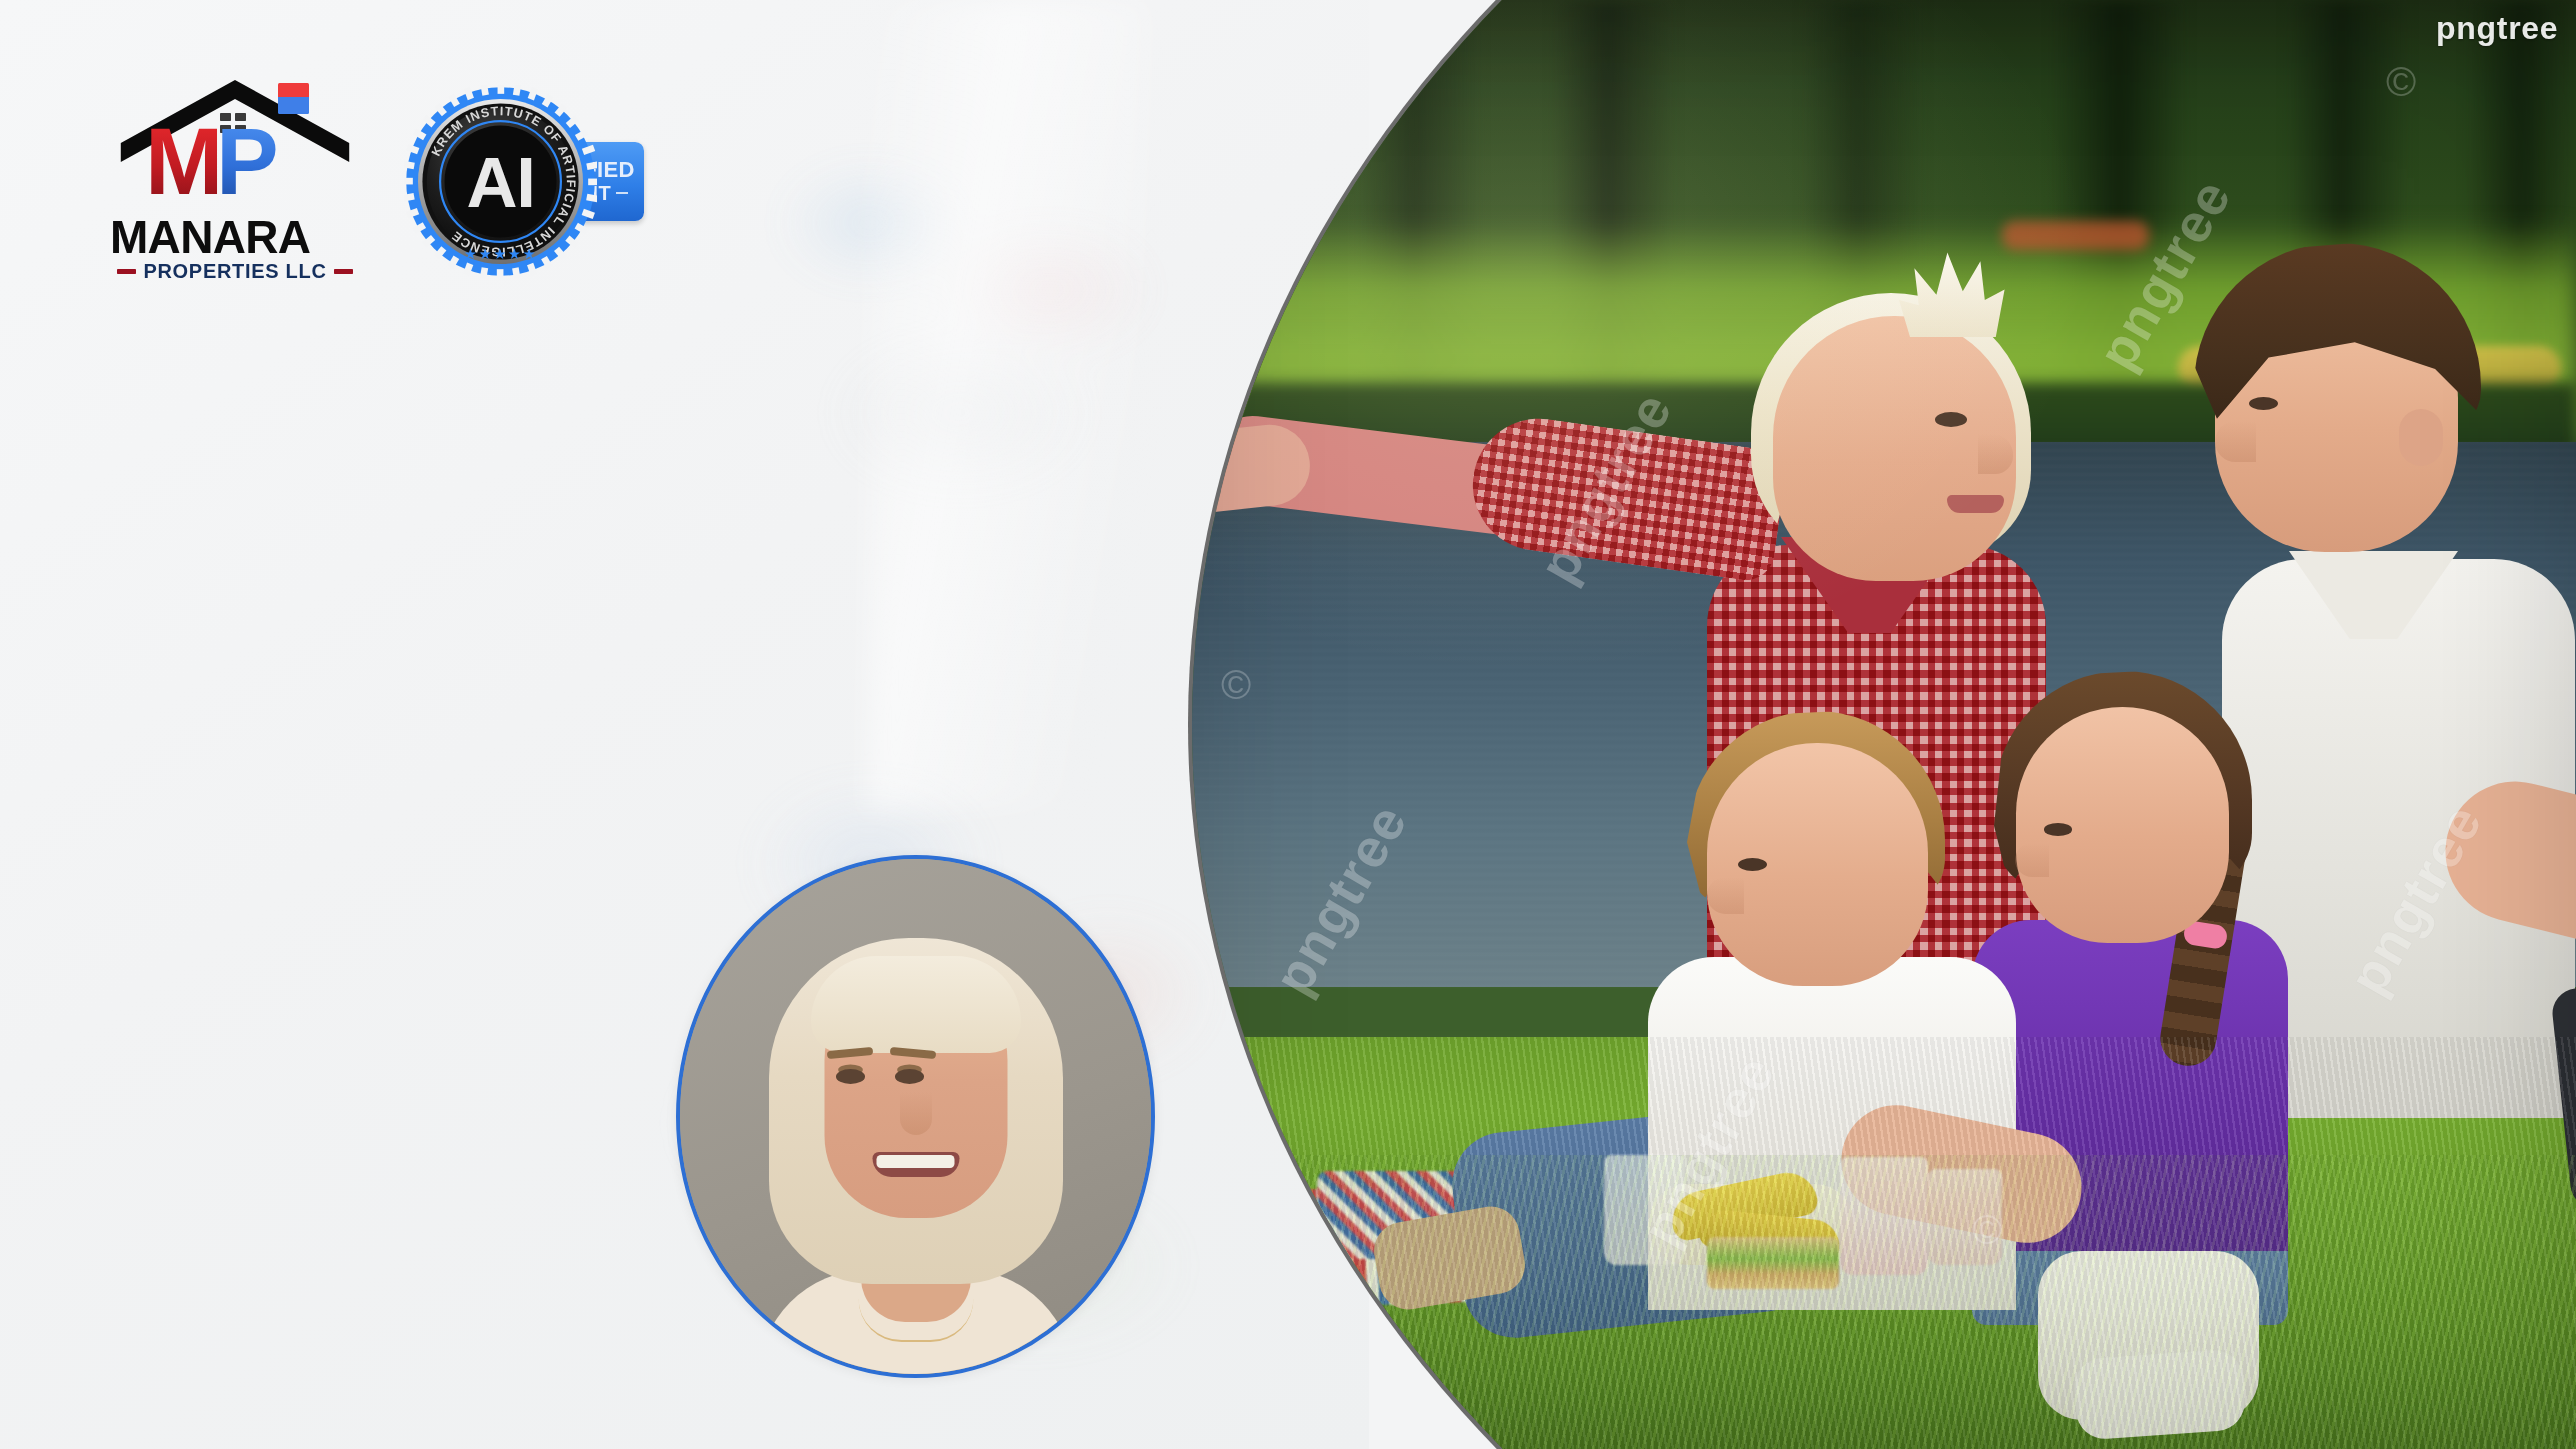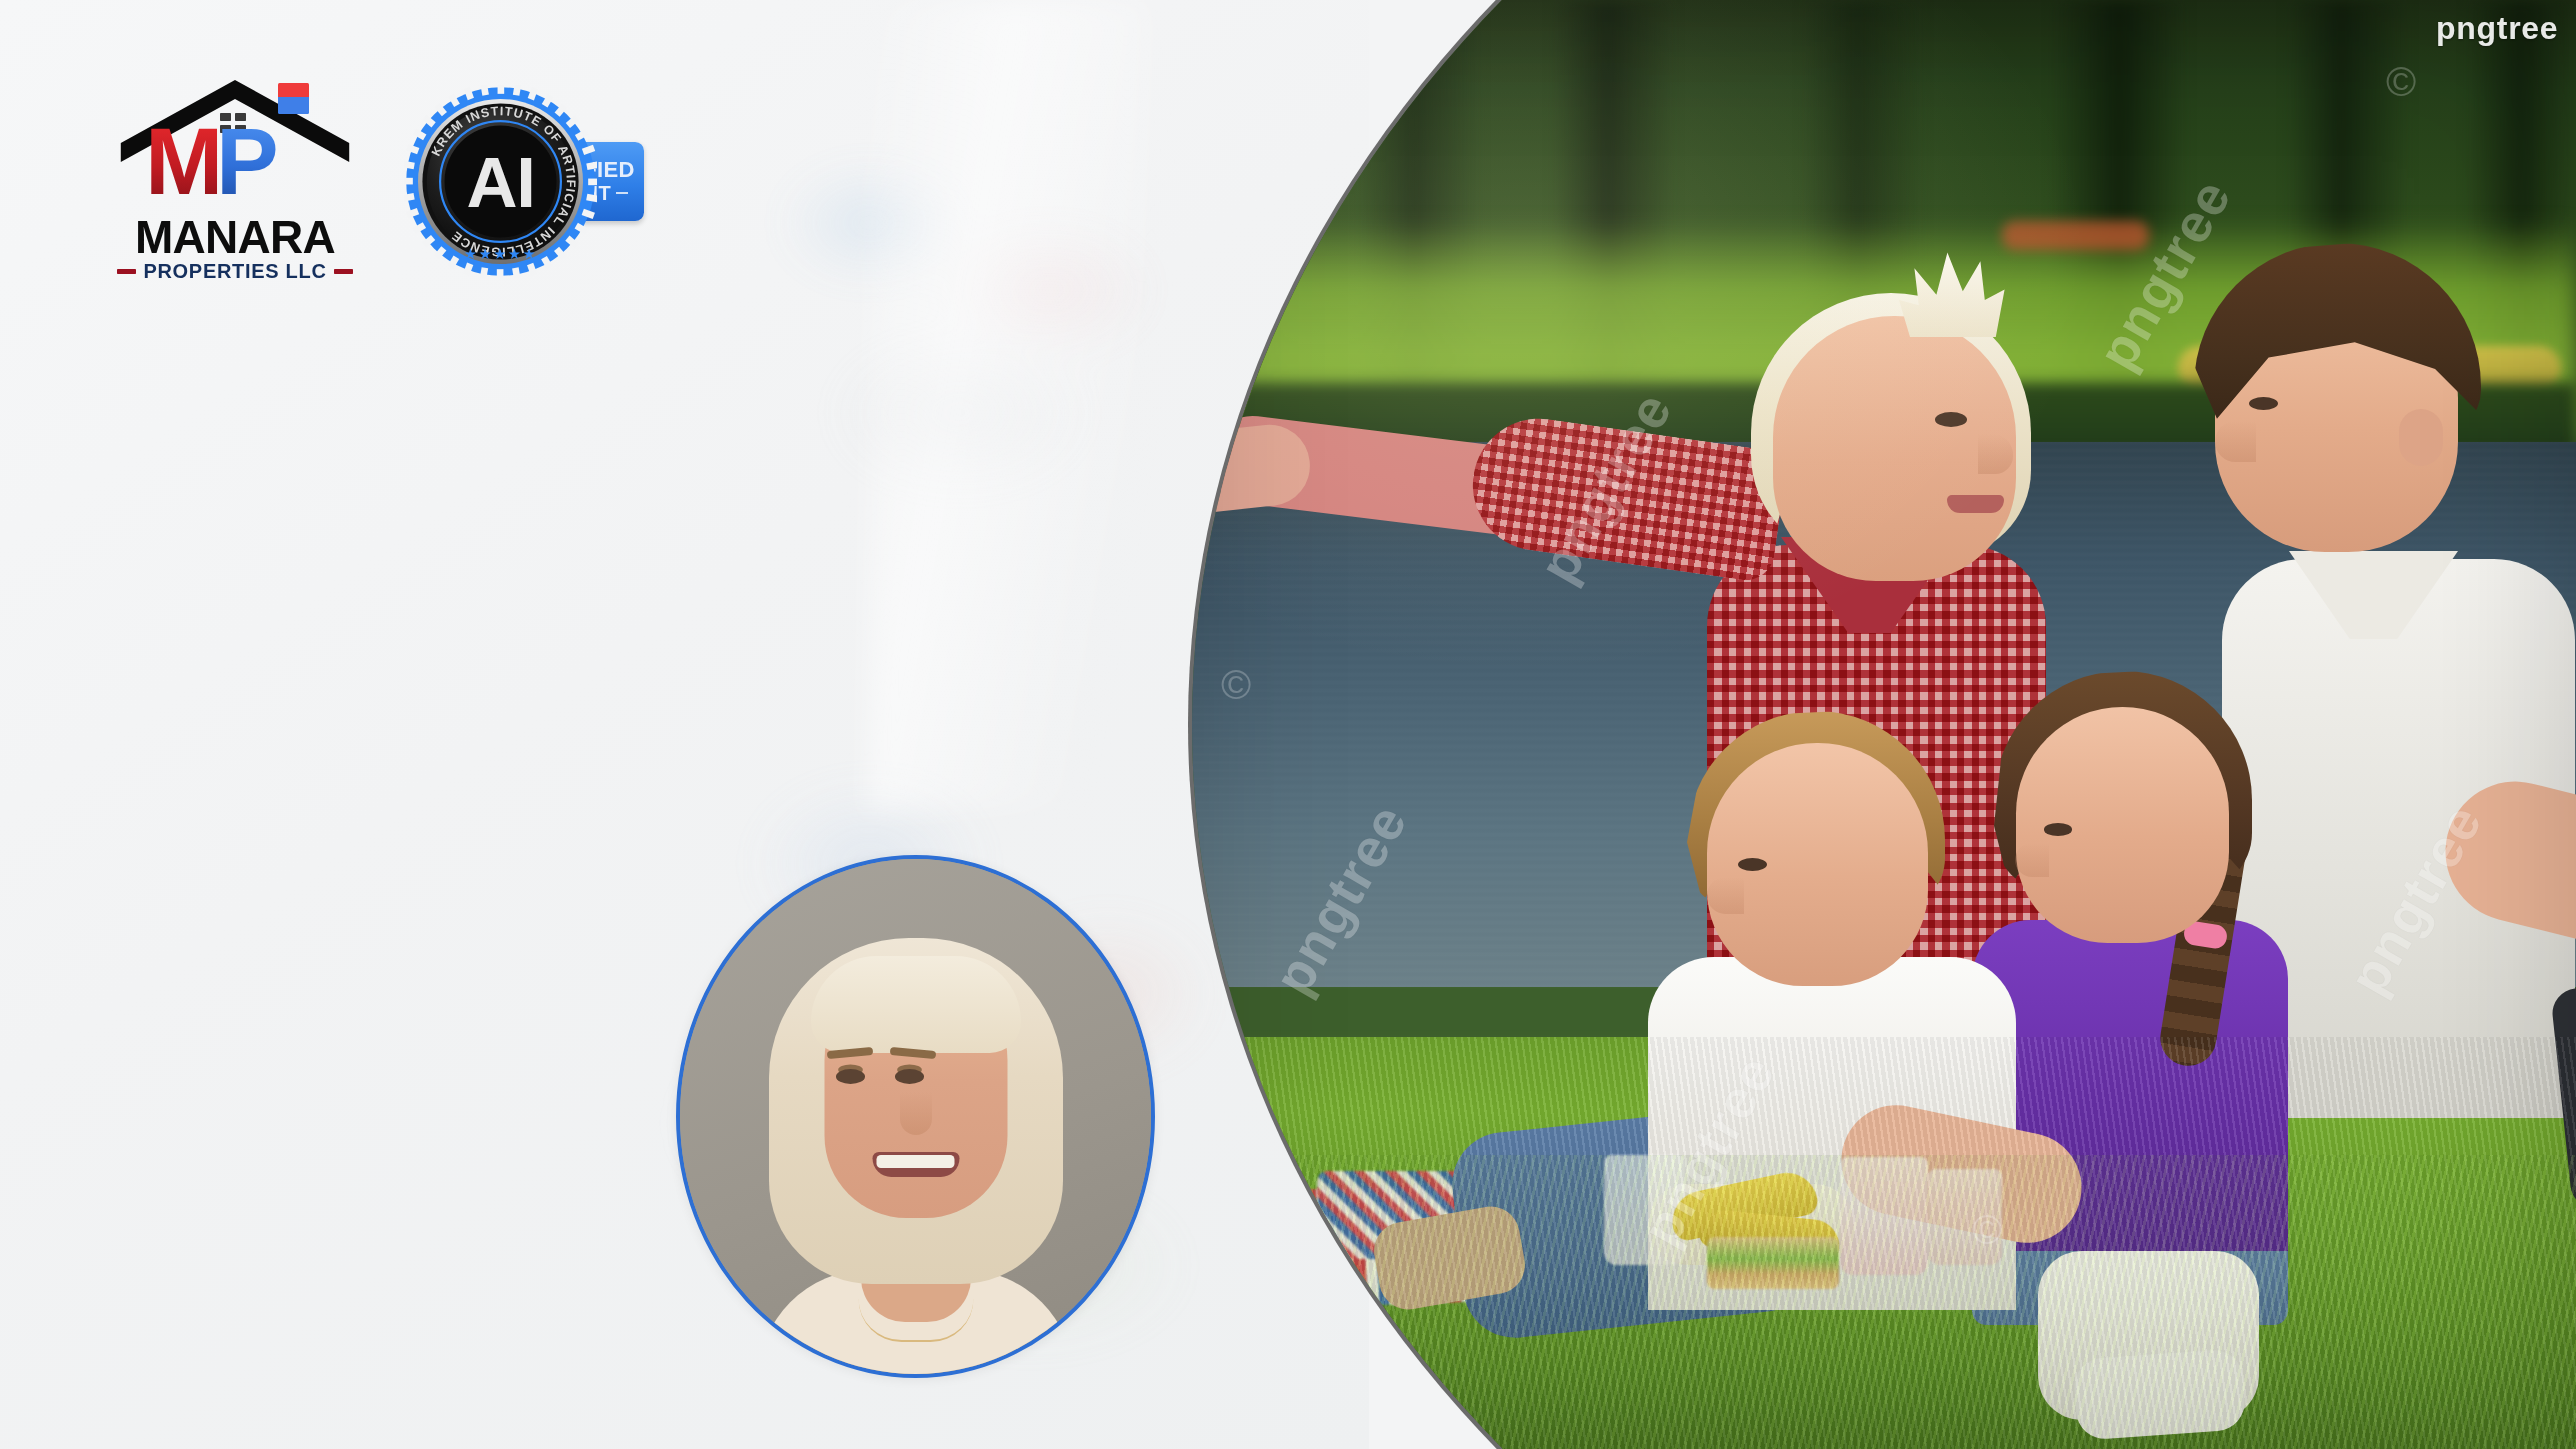--- a/index.html
+++ b/index.html
@@ -46,21 +46,21 @@
   .windows{position:absolute;left:110px;top:43px;width:26.5px;height:20.6px;
     display:grid;grid-template-columns:11px 11px;grid-template-rows:8px 8px;gap:4.4px;}
   .windows i{display:block;background:#3a3a3a;border-radius:0.7px;}
   .mp-letters{position:absolute;left:35px;top:54px;width:184px;height:81px;display:flex;align-items:flex-end;}
   .mp-letters span{font-weight:bold;font-size:94px;line-height:.9;letter-spacing:-2.9px;
     font-family:"Liberation Sans", sans-serif;}
   .mp-m{background:linear-gradient(180deg,#e5282c 0%,#c11b22 55%,#8d1219 100%);
     -webkit-background-clip:text;background-clip:text;color:transparent;}
   .mp-p{background:linear-gradient(180deg,#4a8ef0 0%,#2f6fd8 55%,#1f4fa8 100%);
     -webkit-background-clip:text;background-clip:text;color:transparent;margin-left:-4.4px;}
-  .logo-name{position:absolute;left:0;top:144px;width:250px;text-align:center;
+  .logo-name{position:absolute;left:0;top:144px;width:250px;text-align:left;
     font-size:46px;font-weight:bold;letter-spacing:-0.7px;color:#0d0d0d;line-height:1;}
   .logo-sub-row{position:absolute;left:0;top:190px;width:250px;display:flex;align-items:center;justify-content:center;gap:7.4px;}
   .dash{width:19px;height:5.2px;background:#9b1020;border-radius:0.7px;}
   .logo-sub{font-size:20px;font-weight:bold;letter-spacing:0.7px;color:#15305e;}
 
   
   .ai-badge{position:relative;width:243px;height:199px;margin-top:14.7px;}
   .ribbon{position:absolute;left:102px;top:57px;width:138px;height:79px;
     background:linear-gradient(180deg,#4e9bf5 0%,#2f7fe8 55%,#1f67d0 100%);
     border-radius:8.8px;box-shadow:0 2.2px 5.2px rgba(0,0,0,.18);

